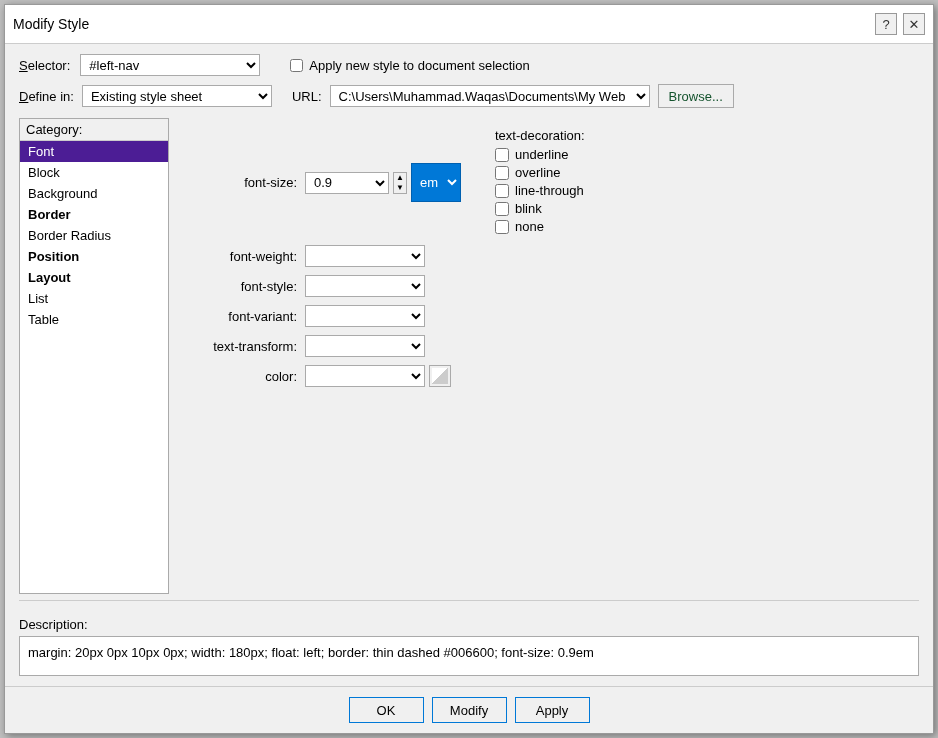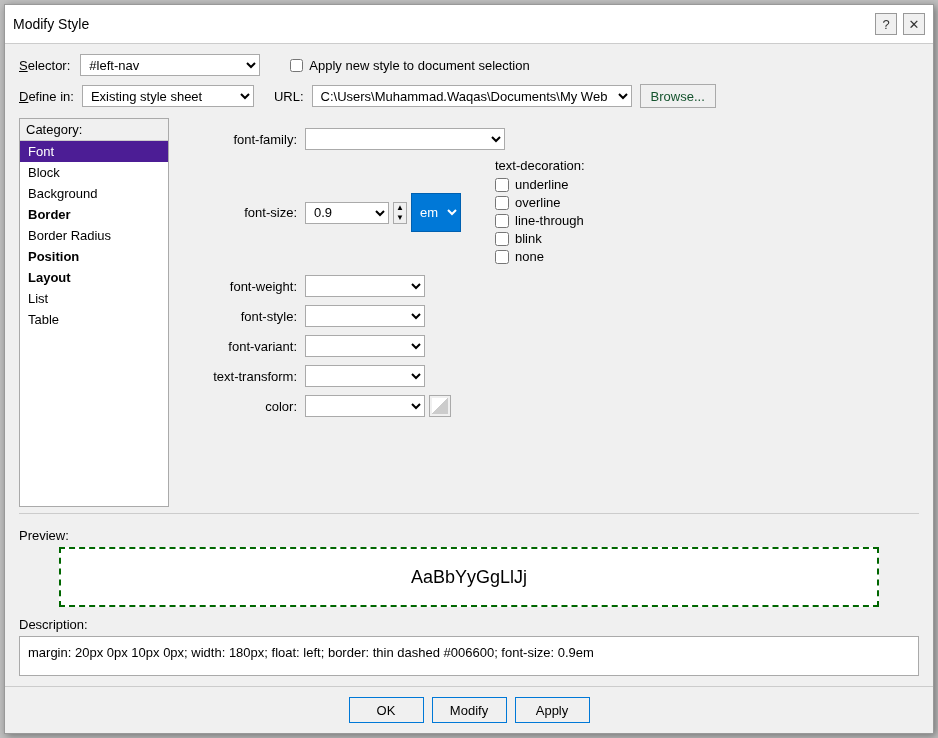--- a/index.html
+++ b/index.html
@@ -85,21 +85,21 @@
       gap: 6px;
       margin-left: 20px;
     }
     .second-row {
       display: flex;
       align-items: center;
       gap: 8px;
       margin-bottom: 10px;
     }
     .define-dropdown {
-      width: 172px;
+      width: 190px;
     }
     .url-label {
       font-size: 13px;
       margin-left: 12px;
     }
     .browse-btn {
       border: 1px solid #aaa;
       background: #f0f0f0;
       font-size: 13px;
       padding: 1px 10px;
@@ -359,28 +359,20 @@
           <li>Border Radius</li>
           <li class="bold" style="font-weight:bold;">Position</li>
           <li class="bold" style="font-weight:bold;">Layout</li>
           <li>List</li>
           <li>Table</li>
         </ul>
       </div>
 
       <div class="properties-panel">
 
-        <div class="prop-row">
-          <span class="prop-label">font-family:</span>
-          <div class="prop-control">
-            <select class="prop-dropdown">
-              <option value=""></option>
-            </select>
-          </div>
-        </div>
 
         <div class="prop-row">
           <span class="prop-label">font-size:</span>
           <div class="prop-control">
             <select class="prop-dropdown font-size-field" style="width:84px;">
               <option value="0.9">0.9</option>
             </select>
             <div class="spinner">
               <button class="spinner-btn">▲</button>
               <button class="spinner-btn">▼</button>
@@ -462,26 +454,20 @@
             </select>
             <div class="color-swatch"></div>
           </div>
         </div>
 
       </div>
     </div>
 
     <hr class="divider-line">
 
-    <div class="preview-section">
-      <span class="preview-label">Preview:</span>
-      <div class="preview-box">
-        <span>AaBbYyGgLlJj</span>
-      </div>
-    </div>
 
     <div class="description-section">
       <span class="description-label">Description:</span>
       <div class="description-box">
         <span>margin: 20px 0px 10px 0px; width: 180px; float: left; border: thin dashed #006600; font-size: 0.9em</span>
       </div>
     </div>
 
   </div>
 

